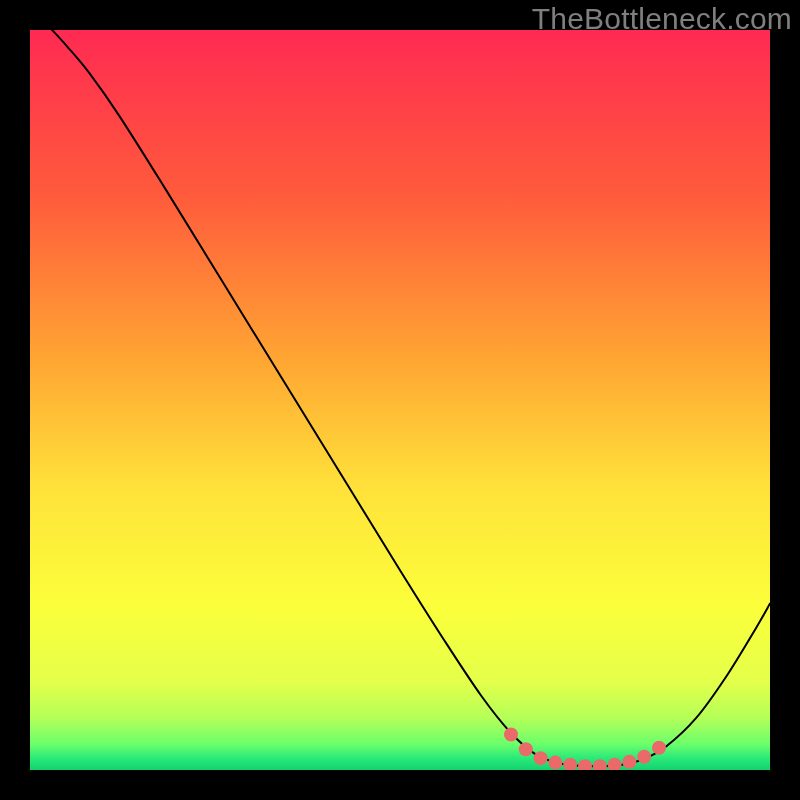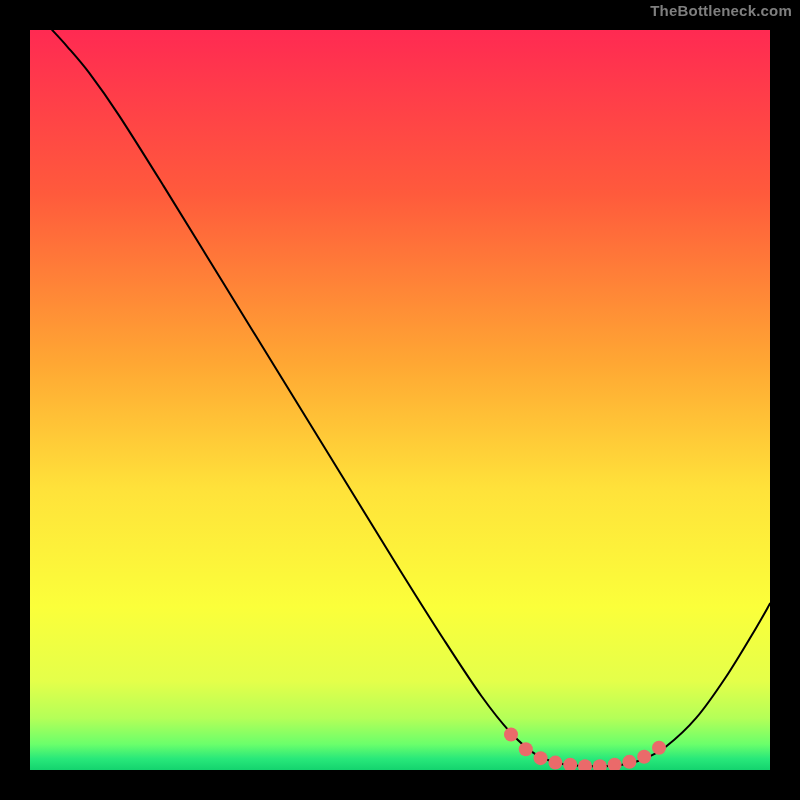--- a/index.html
+++ b/index.html
@@ -15,22 +15,22 @@
     position: relative;
     width: 800px;
     height: 800px;
     background: #000;
   }
   .watermark {
     position: absolute;
     top: 2px;
     right: 8px;
     color: #7f7f7f;
-    font-size: 15px;
-    font-weight: 700;
+    font-size: 30px;
+    font-weight: 400;
     letter-spacing: 0.2px;
     z-index: 10;
     margin-left: 40px;
   }
   .plot {
     position: absolute;
     left: 30px;
     top: 30px;
     width: 740px;
     height: 740px;

